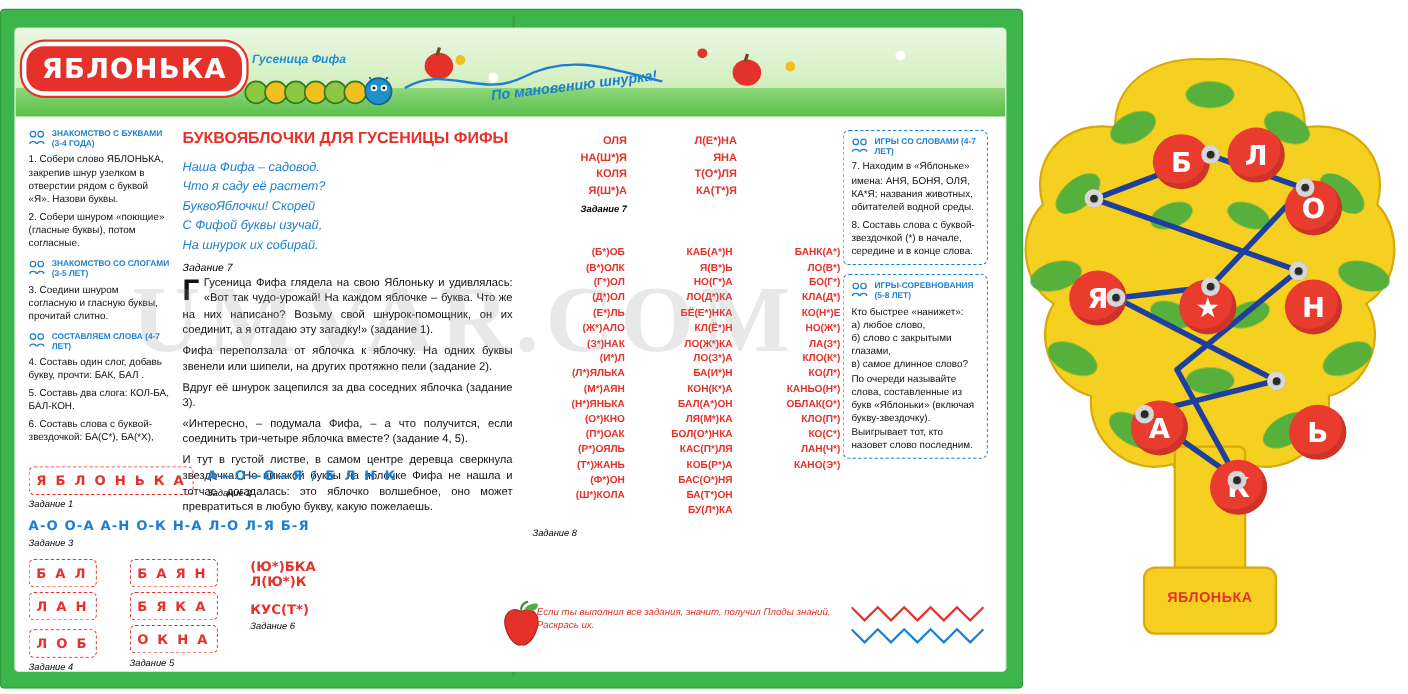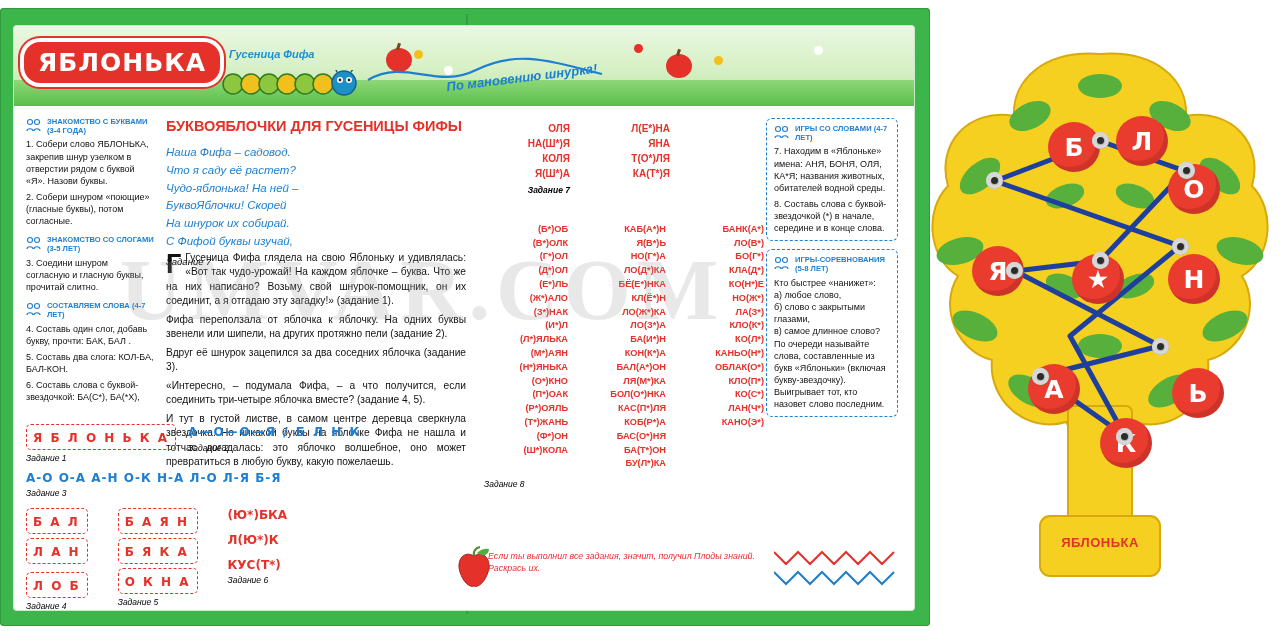--- a/index.html
+++ b/index.html
@@ -238,24 +238,23 @@
           <div class="stext" style="margin-top:4px;">5. Составь два слога: КОЛ-БА, БАЛ-КОН.</div>
           <div class="stext" style="margin-top:4px;">6. Составь слова с буквой-звездочкой: БА(С*), БА(*Х),</div>
         </div>
       </div>
 
       <div class="main-title">БУКВОЯБЛОЧКИ ДЛЯ ГУСЕНИЦЫ ФИФЫ</div>
 
       <div class="poem">
         <div>Наша Фифа – садовод.</div>
         <div>Что я саду её растет?</div>
-        <div>Чудо-яблонька! На ней –</div>
         <div>БуквоЯблочки! Скорей</div>
+        <div>С Фифой буквы изучай,</div>
         <div>На шнурок их собирай.</div>
-        <div>С Фифой буквы изучай,</div>
         <div class="task-small" style="margin-top:4px;">Задание 7</div>
       </div>
 
       <div class="story">
         <p><span class="dropcap">Г</span><span>Гусеница Фифа глядела на свою Яблоньку и удивлялась: «Вот так чудо-урожай! На каждом яблочке – буква. Что же на них написано? Возьму свой шнурок-помощник, он их соединит, а я отгадаю эту загадку!» (задание 1).</span></p>
         <p>Фифа переползала от яблочка к яблочку. На одних буквы звенели или шипели, на других протяжно пели (задание 2).</p>
         <p>Вдруг её шнурок зацепился за два соседних яблочка (задание 3).</p>
         <p>«Интересно, – подумала Фифа, – а что получится, если соединить три-четыре яблочка вместе? (задание 4, 5).</p>
         <p>И тут в густой листве, в самом центре деревца сверкнула звездочка. Но никакой буквы на яблочке Фифа не нашла и тотчас догадалась: это яблочко волшебное, оно может превратиться в любую букву, какую пожелаешь.</p>
       </div>
@@ -286,21 +285,21 @@
             <div class="dashbox" style="display:block;"><span class="redletters">Л О Б</span></div>
             <div class="cap">Задание 4</div>
           </div>
           <div>
             <div class="dashbox" style="display:block;margin-bottom:4px;"><span class="redletters">Б А Я Н</span></div>
             <div class="dashbox" style="display:block;margin-bottom:4px;"><span class="redletters">Б Я К А</span></div>
             <div class="dashbox" style="display:block;"><span class="redletters">О К Н А</span></div>
             <div class="cap">Задание 5</div>
           </div>
           <div>
-            <div class="redletters" style="letter-spacing:0;margin-bottom:11px;">(Ю*)БКА</div>
+            <div class="redletters" style="letter-spacing:0;margin-bottom:0;">(Ю*)БКА</div>
             <div class="redletters" style="letter-spacing:0;margin-bottom:11px;">Л(Ю*)К</div>
             <div class="redletters" style="letter-spacing:0;">КУС(Т*)</div>
             <div class="cap">Задание 6</div>
           </div>
         </div>
       </div>
 
       <div class="cols">
         <div class="hdr-row">
           <div class="col" style="width:86px;">

